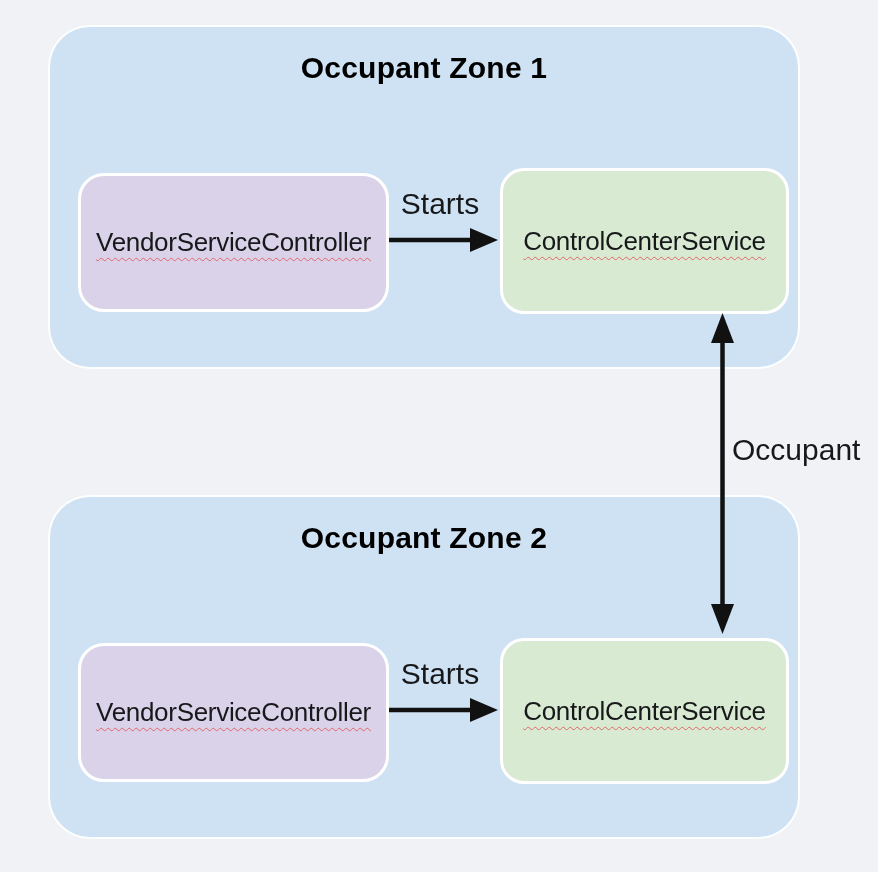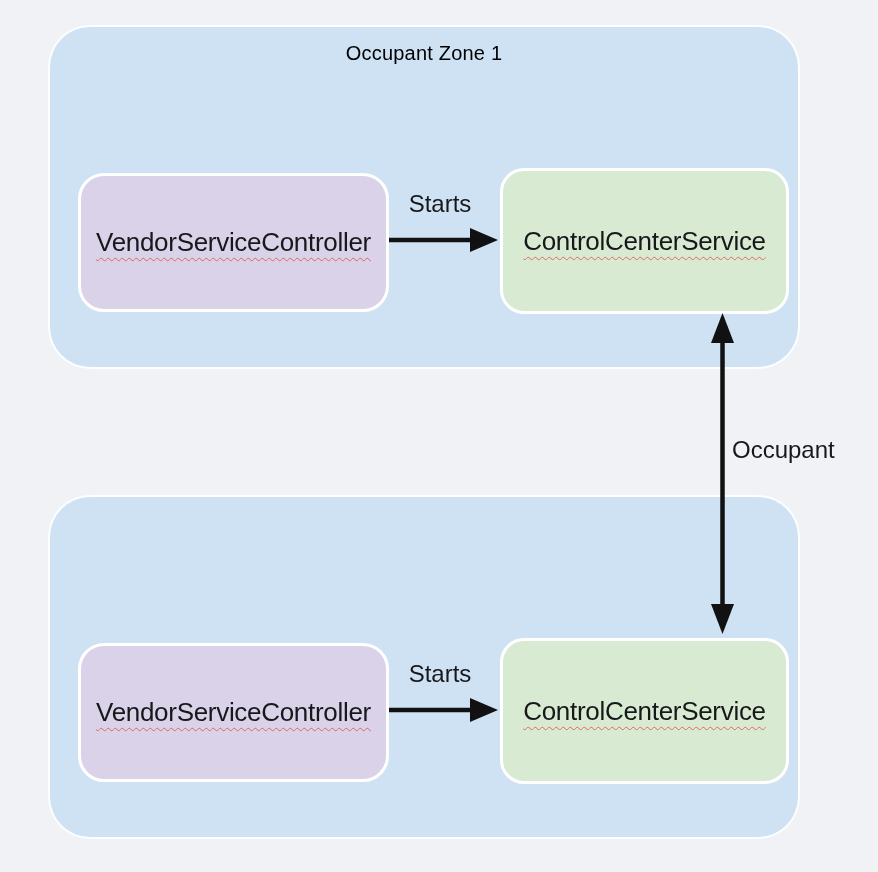--- a/index.html
+++ b/index.html
@@ -26,24 +26,24 @@
     height: 344px;
     background: #cfe2f3;
     border: 2px solid rgba(255,255,255,0.95);
     border-radius: 42px;
     box-sizing: border-box;
   }
   .zone-1 { top: 25px; }
   .zone-2 { top: 495px; }
   .zone-title {
     margin: 0;
-    padding-top: 15px;
+    padding-top: 24px;
     text-align: center;
-    font-size: 20px;
-    font-weight: normal;
+    font-size: 30px;
+    font-weight: bold;
     letter-spacing: 0.2px;
     color: #000;
   }
   .node {
     position: absolute;
     border: 3px solid #ffffff;
     border-radius: 26px;
     box-sizing: border-box;
     display: flex;
     align-items: center;
@@ -68,21 +68,21 @@
     white-space: nowrap;
     color: #17181a;
     text-decoration-line: underline;
     text-decoration-style: wavy;
     text-decoration-color: #e06666;
     text-decoration-thickness: 1px;
     text-underline-offset: 6px;
   }
   .edge-label {
     position: absolute;
-    font-size: 24px;
+    font-size: 30px;
     line-height: 30px;
     color: #17181a;
     white-space: nowrap;
   }
   .starts-label {
     left: 340px;
     top: 162px;
     width: 100px;
     text-align: center;
   }
@@ -108,20 +108,21 @@
     <div class="node node-controller" style="background-color: rgb(217, 210, 233);">
       <span class="node-label">VendorServiceController</span>
     </div>
     <div class="node node-service" style="background-color: rgb(217, 234, 211);">
       <span class="node-label">ControlCenterService</span>
     </div>
     <div class="edge-label starts-label">Starts</div>
   </section>
 
   <section class="zone zone-2" style="background-color: rgb(207, 226, 243);">
+    <h2 class="zone-title">Occupant Zone 2</h2>
     <div class="node node-controller" style="background-color: rgb(217, 210, 233);">
       <span class="node-label">VendorServiceController</span>
     </div>
     <div class="node node-service" style="background-color: rgb(217, 234, 211);">
       <span class="node-label">ControlCenterService</span>
     </div>
     <div class="edge-label starts-label">Starts</div>
   </section>
 
   <div class="edge-label connect-label">Occupant</div>

